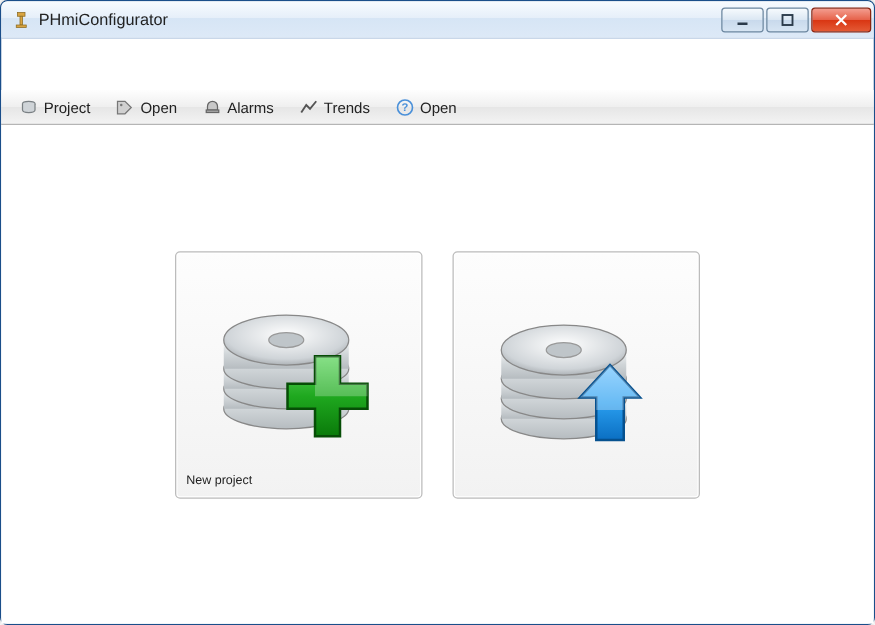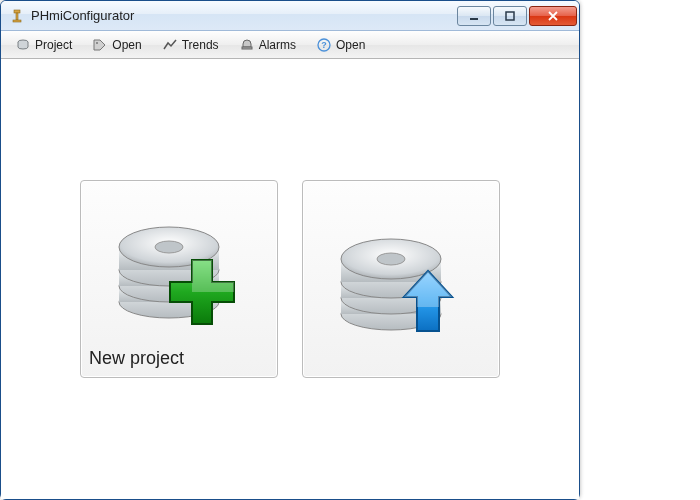--- a/index.html
+++ b/index.html
@@ -6,21 +6,21 @@
   body {
     font-family: "Segoe UI", Tahoma, sans-serif;
     font-size: 12px;
     background: #fff;
     width: 700px;
     height: 500px;
     overflow: hidden;
   }
   
   .window {
-    width: 580px; height: 500px;
+    width: 700px; height: 500px;
     border: 1px solid #1a4e8a;
     border-radius: 6px;
     background: #fff;
     display: flex; flex-direction: column;
     box-shadow: 0 0 4px rgba(0,0,0,0.3);
   }
   .titlebar {
     height: 30px;
     background: linear-gradient(to bottom, #f7fbff 0%, #e6eff9 45%, #d6e5f5 46%, #dde9f7 100%);
     border-bottom: 1px solid #9fb9d8;
@@ -46,21 +46,21 @@
     width: 48px;
     background: linear-gradient(to bottom, #f39d8f 0%, #e6624a 49%, #d93512 50%, #e45a35 100%);
     border-color: #8a2410; color: #fff;
   }
   
   .menubar {
     height: 28px;
     background: linear-gradient(to bottom, #fefefe 0%, #efefef 50%, #e6e6e6 51%, #f3f3f3 100%);
     border-bottom: 1px solid #b5b5b5;
     display: flex; align-items: center;
-    padding: 0 6px; gap: 4px;
+    padding: 0 6px; gap: 4px; margin-top: 41px;
   }
   .menu-item {
     display: flex; align-items: center; gap: 4px;
     padding: 3px 8px;
     border-radius: 3px;
     color: #222;
   }
   .menu-item .mi-icon { width: 16px; height: 16px; display:flex; align-items:center; justify-content:center; }
   
   .client {
@@ -72,21 +72,21 @@
   .card {
     width: 198px; height: 198px;
     border: 1px solid #bcbcbc;
     border-radius: 4px;
     background: linear-gradient(to bottom, #fdfdfd 0%, #f2f2f2 100%);
     display: flex; flex-direction: column;
     padding: 8px;
     box-shadow: inset 0 0 0 1px #fff;
   }
   .card .big-icon { flex: 1; display:flex; align-items:center; justify-content:center; }
-  .card .caption { font-size: 18px; color: #222; padding-top: 4px; }
+  .card .caption { font-size: 10px; color: #222; padding-top: 4px; }
 </style>
 </head>
 <body>
 
 <div class="window">
 
   <div class="titlebar">
     <span class="app-icon">
       <svg width="16" height="16" viewBox="0 0 16 16">
         <rect x="5" y="2" width="6" height="3" fill="#d9a441" stroke="#8a6a20" stroke-width="0.6"></rect>
@@ -129,33 +129,33 @@
         <svg width="16" height="16" viewBox="0 0 16 16">
             <path d="M2 3 h6 l5 5 -5 5 -6 0 z" fill="#d0d0d0" stroke="#777"></path>
             <circle cx="5" cy="6" r="1" fill="#777"></circle>
           </svg>
       </span>
       <span>Open</span>
     </div>
     <div class="menu-item">
       <span class="mi-icon">
         <svg width="16" height="16" viewBox="0 0 16 16">
-            <path d="M2 12 L6 6 L9 9 L14 3" fill="none" stroke="#555" stroke-width="1.5"></path>
-          </svg>
-      </span>
-      <span>Trends</span>
-    </div>
-    <div class="menu-item">
-      <span class="mi-icon">
-        <svg width="16" height="16" viewBox="0 0 16 16">
             <path d="M8 3 a4 4 0 0 1 4 4 v3 h-8 v-3 a4 4 0 0 1 4 -4 z" fill="#c8c8c8" stroke="#666"></path>
             <rect x="3" y="10" width="10" height="2" fill="#aaa" stroke="#666"></rect>
           </svg>
       </span>
       <span>Alarms</span>
+    </div>
+    <div class="menu-item">
+      <span class="mi-icon">
+        <svg width="16" height="16" viewBox="0 0 16 16">
+            <path d="M2 12 L6 6 L9 9 L14 3" fill="none" stroke="#555" stroke-width="1.5"></path>
+          </svg>
+      </span>
+      <span>Trends</span>
     </div>
     <div class="menu-item">
       <span class="mi-icon">
         <svg width="16" height="16" viewBox="0 0 16 16">
             <circle cx="8" cy="8" r="6" fill="none" stroke="#4a90d9" stroke-width="1.3"></circle>
             <text x="8" y="11" text-anchor="middle" font-size="9" fill="#4a90d9" font-weight="bold">?</text>
           </svg>
       </span>
       <span>Open</span>
     </div>

